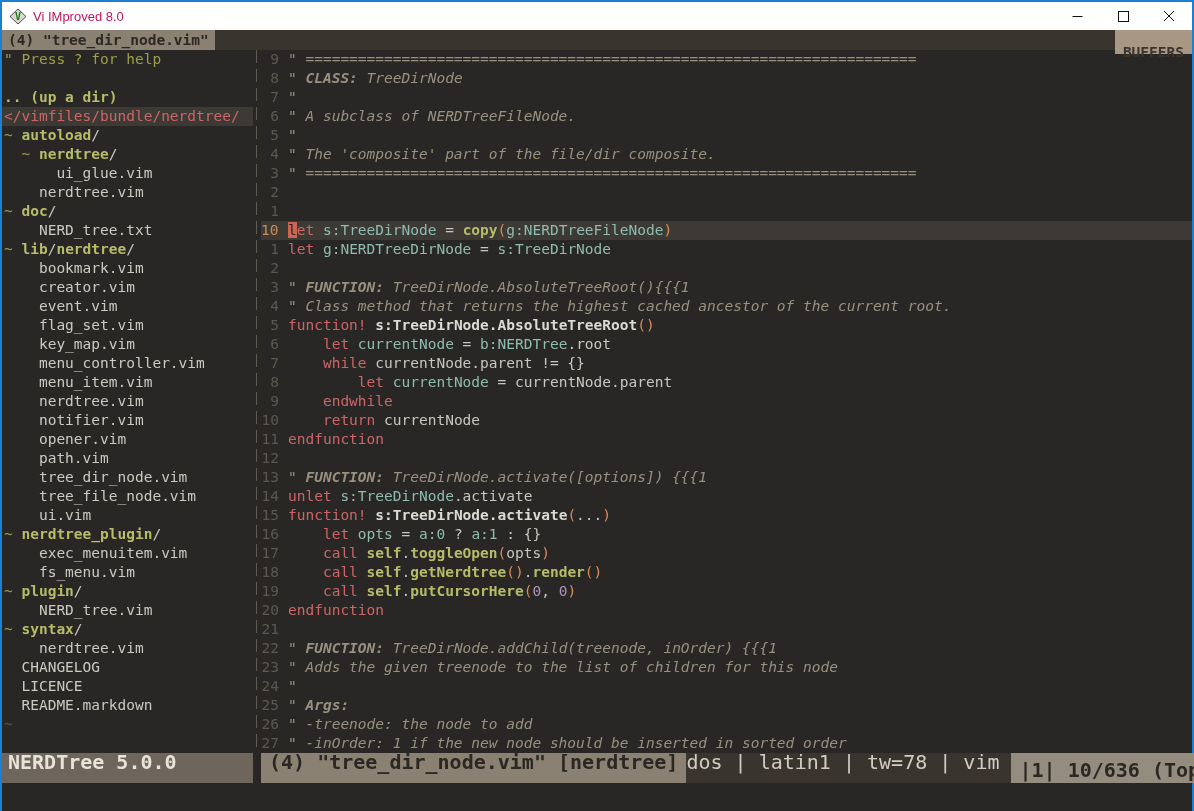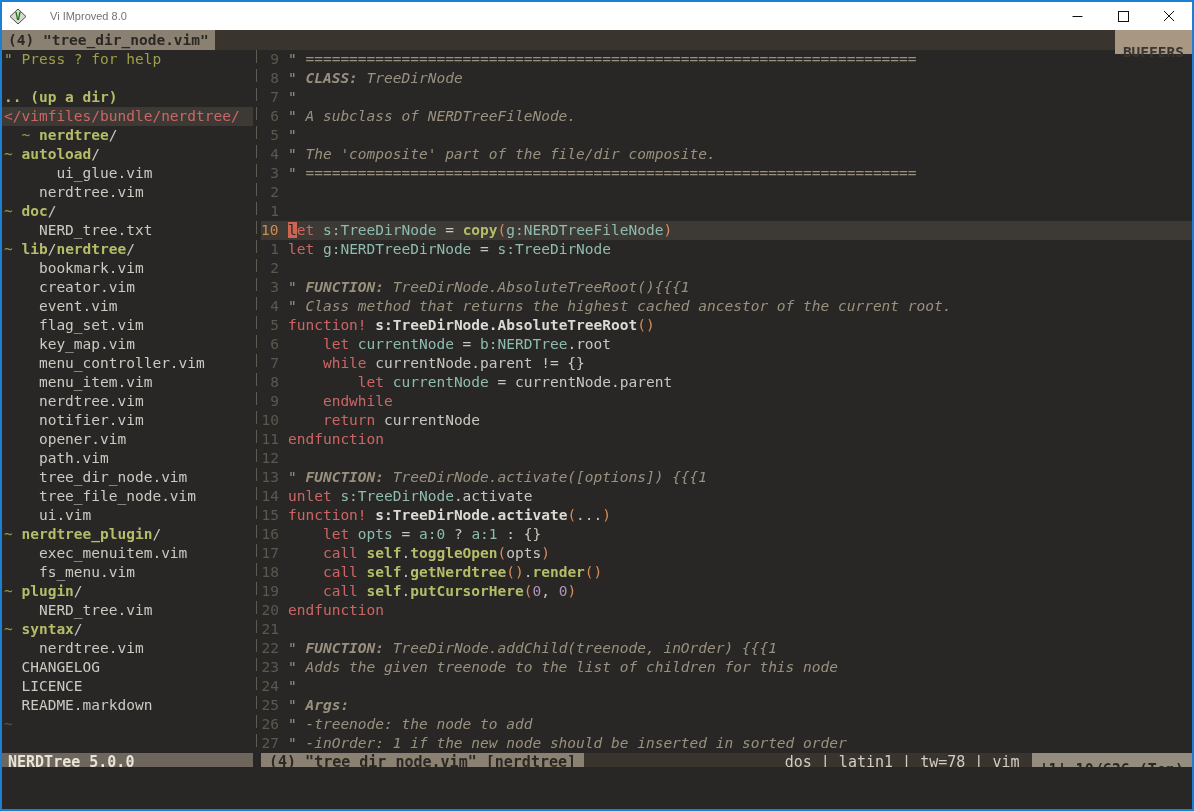--- a/index.html
+++ b/index.html
@@ -9,21 +9,21 @@
     width:1194px; height:811px;
     border:2px solid #1b7fd4;
     background:#292725;
     display:flex; flex-direction:column;
     font-family:"DejaVu Sans Mono", monospace;
   }
   
   .titlebar { height:28px; background:#ffffff; display:flex; align-items:center;
               padding-left:8px; font-family:"Liberation Sans", sans-serif; flex:none; }
   .win-icon { width:16px; height:15px; display:flex; }
-  .title-text { font-size:11px; color:#737373; margin-left:24px; }
+  .title-text { font-size:13px; color:#be185d; margin-left:7px; }
   .win-btns { margin-left:auto; display:flex; height:100%; }
   .win-btn { width:46px; height:100%; display:flex; align-items:center; justify-content:center; }
   .win-btn svg { display:block; }
   
   .tabline { height:20px; background:#39342e; display:flex; font-size:14.5px;
              font-weight:bold; flex:none; }
   .tab { background:#8b8173; color:#2b2722; padding:0 6px; line-height:20px; white-space:pre; }
   .tabline-fill { flex:1; }
   .buffers { background:#a79783; color:#3a352e; padding:12px 8px; line-height:20px; }
   
@@ -53,21 +53,21 @@
   
   .sg-h  { color:#9e9e4a; }
   .sg-u  { color:#b5bd68; font-weight:bold; }
   .sg-r  { color:#cc6666; }
   .sg-m  { color:#9c9440; }
   .sg-d  { color:#b5bd68; font-weight:bold; }
   .sg-s  { color:#c8c6c0; }
   .sg-fl { color:#ccc9c2; }
   .sg-e  { color:#54504a; }
   
-  .statusline { height:14px; display:flex; font-size:15px; line-height:18px;
+  .statusline { height:30px; display:flex; font-size:20px; line-height:18px;
                 white-space:pre; flex:none; }
   .st-left { width:251px; background:#6e665c; color:#e8e3d8; font-weight:bold;
              padding-left:6px; flex:none; }
   .st-gap  { width:8px; background:#292725; flex:none; }
   .st-file { background:#8b8173; color:#2b2722; font-weight:bold; padding:0 8px; }
   .st-fill { flex:1; background:#39342e; }
   .st-info { background:#39342e; color:#d2ccc2; padding:0 12px 0 0; }
   .st-pos  { background:#958c80; color:#2b2722; font-weight:bold; padding:8px 8px; }
   .cmdline { height:38px; background:#292725; flex:none; }
 </style>
@@ -109,22 +109,22 @@
     <span class="tabline-fill"></span>
     <span class="buffers">BUFFERS</span>
   </div>
 
   <div class="main">
     <div class="sidebar" id="sidebar">
         <div class="trow"><span class="sg-h">" Press ? for help</span></div>
         <div class="trow"></div>
         <div class="trow"><span class="sg-u">.. (up a dir)</span></div>
         <div class="trow hl"><span class="sg-r">&lt;/vimfiles/bundle/nerdtree/</span></div>
+        <div class="trow"><span class="sg-m">~ </span><span class="sg-d">autoload</span><span class="sg-s">/</span></div>
         <div class="trow"><span class="sg-t">  </span><span class="sg-m">~ </span><span class="sg-d">nerdtree</span><span class="sg-s">/</span></div>
-        <div class="trow"><span class="sg-m">~ </span><span class="sg-d">autoload</span><span class="sg-s">/</span></div>
         <div class="trow"><span class="sg-fl">      ui_glue.vim</span></div>
         <div class="trow"><span class="sg-fl">    nerdtree.vim</span></div>
         <div class="trow"><span class="sg-m">~ </span><span class="sg-d">doc</span><span class="sg-s">/</span></div>
         <div class="trow"><span class="sg-fl">    NERD_tree.txt</span></div>
         <div class="trow"><span class="sg-m">~ </span><span class="sg-d">lib</span><span class="sg-s">/</span><span class="sg-d">nerdtree</span><span class="sg-s">/</span></div>
         <div class="trow"><span class="sg-fl">    bookmark.vim</span></div>
         <div class="trow"><span class="sg-fl">    creator.vim</span></div>
         <div class="trow"><span class="sg-fl">    event.vim</span></div>
         <div class="trow"><span class="sg-fl">    flag_set.vim</span></div>
         <div class="trow"><span class="sg-fl">    key_map.vim</span></div>

